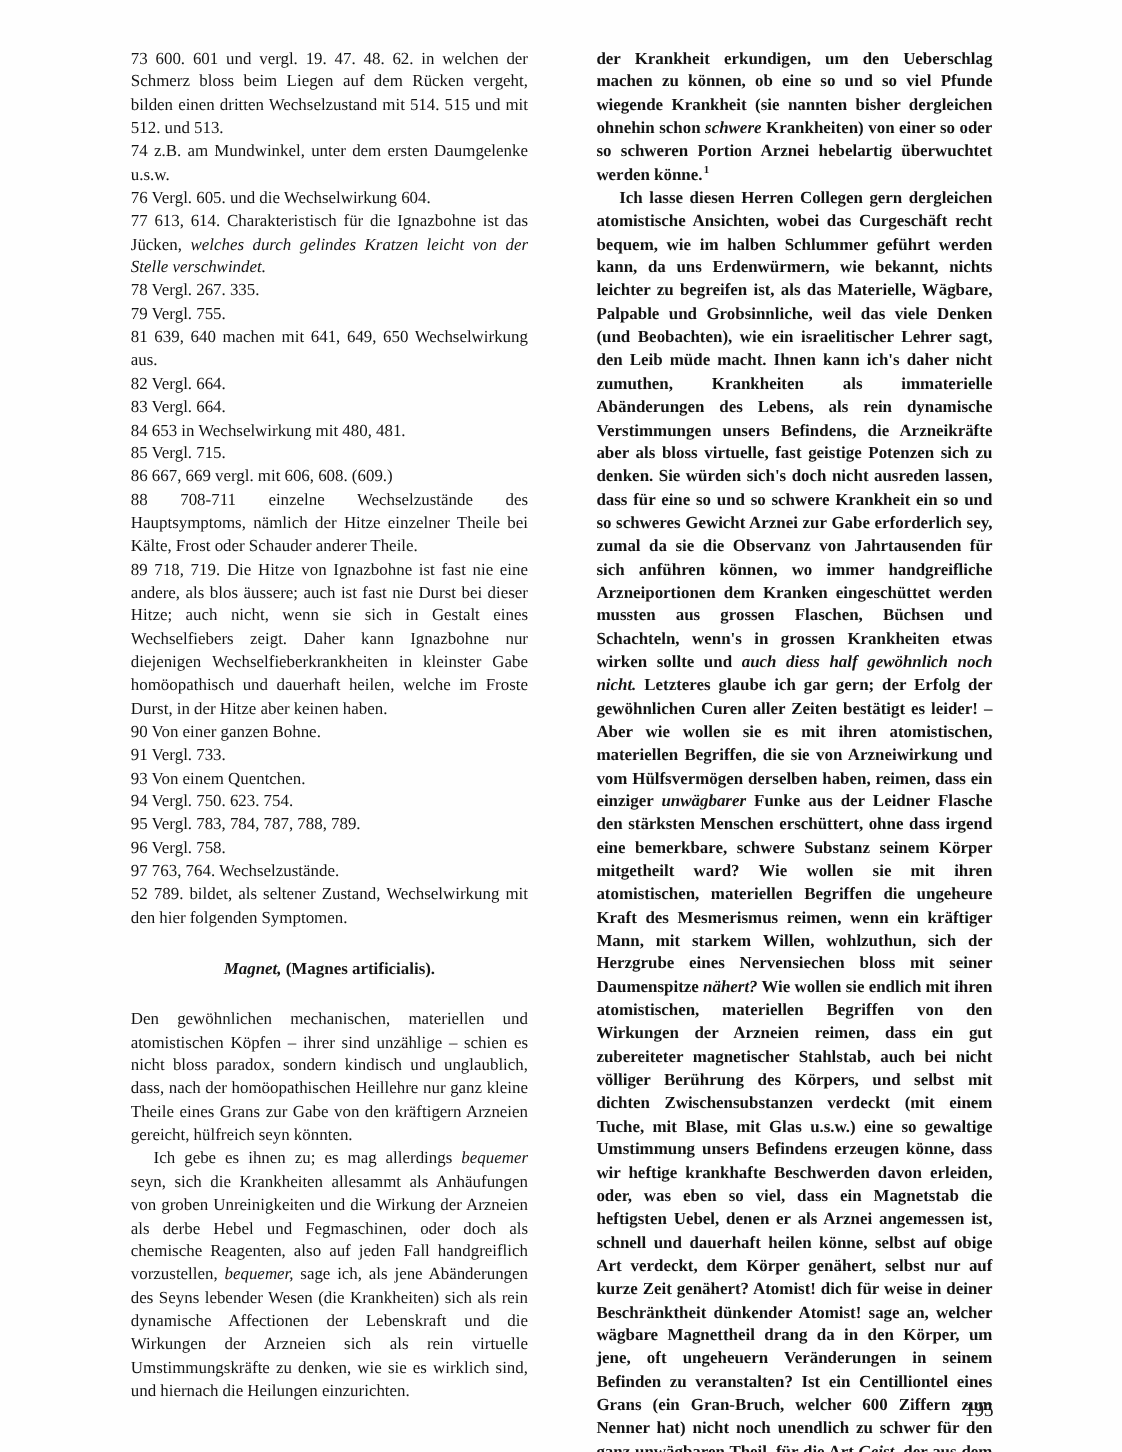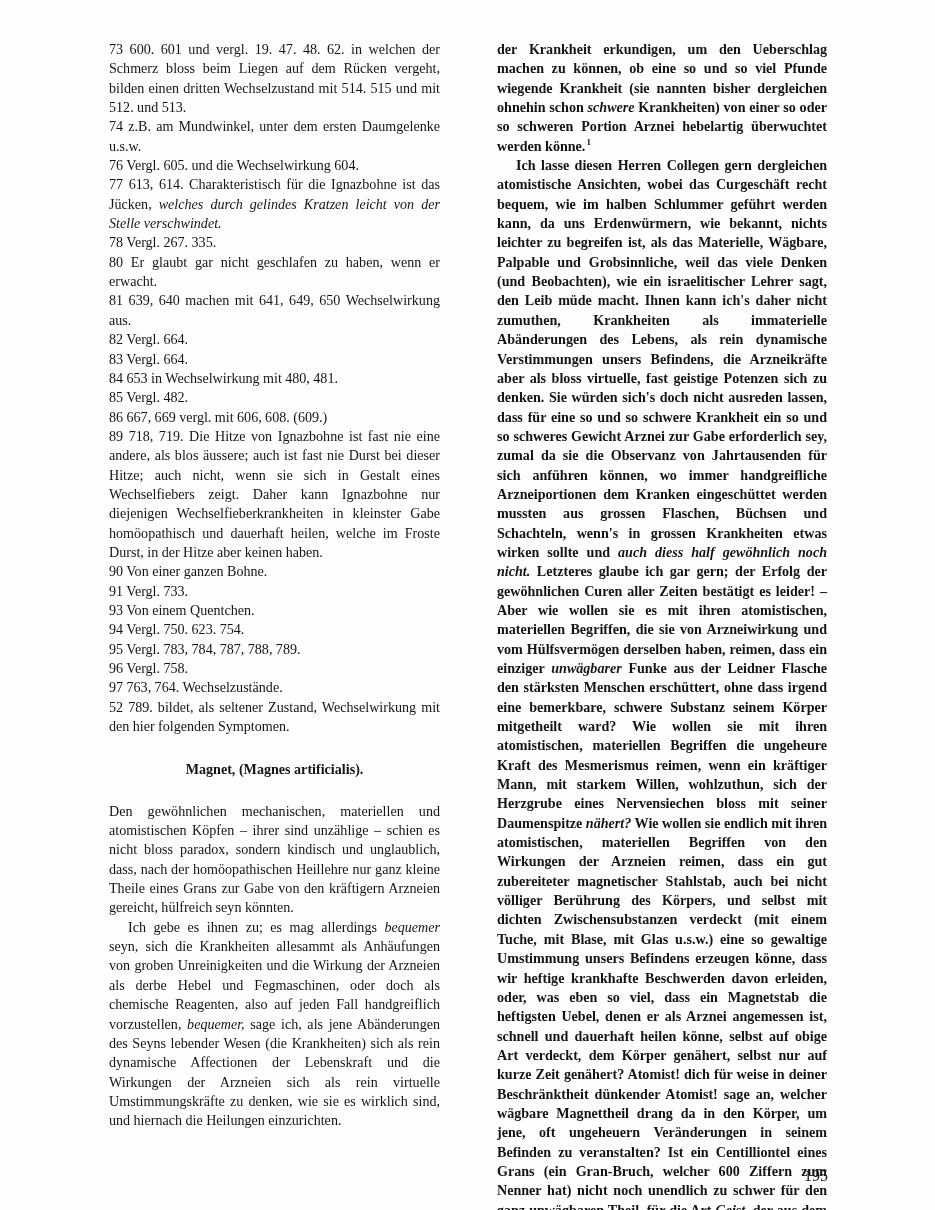--- a/index.html
+++ b/index.html
@@ -52,21 +52,21 @@
 
   .heading {
     margin: 0;
     font-size: 14.1px;
     line-height: 19.35px;
     text-align: center;
     font-weight: bold;
     padding-top: 24px;
     padding-bottom: 22px;
   }
-  .heading .it { }
+  .heading .it { font-style: italic; }
 
   i { font-style: italic; }
 
   sup.fn {
     font-size: 9px;
     vertical-align: super;
     line-height: 0;
     padding-left: 1px;
   }
   .frac {
@@ -103,27 +103,28 @@
 
     <div class="column left">
 
       <p class="noindent">73 600. 601 und vergl. 19. 47. 48. 62. in welchen der Schmerz bloss beim Liegen auf dem Rücken vergeht, bilden einen dritten Wechselzustand mit 514. 515 und mit 512. und 513.</p>
       <p class="noindent">74 z.B. am Mundwinkel, unter dem ersten Daumgelenke u.s.w.</p>
       <p class="noindent">76 Vergl. 605. und die Wechselwirkung 604.</p>
 
       <p class="noindent"><span>77 613, 614. Charakteristisch für die Ignazbohne ist das Jücken, </span><i>welches durch gelindes Kratzen leicht von der Stelle verschwindet.</i></p>
 
       <p class="noindent">78 Vergl. 267. 335.</p>
-      <p class="noindent">80 Er glaubt gar nicht geschlafen zu haben, wenn er erwacht.</p>
+      <p class="noindent">79 Vergl. 755.</p>
       <p class="noindent">81 639, 640 machen mit 641, 649, 650 Wechselwirkung aus.</p>
       <p class="noindent">82 Vergl. 664.</p>
       <p class="noindent">83 Vergl. 664.</p>
       <p class="noindent">84 653 in Wechselwirkung mit 480, 481.</p>
-      <p class="noindent">85 Vergl. 482.</p>
+      <p class="noindent">85 Vergl. 715.</p>
       <p class="noindent">86 667, 669 vergl. mit 606, 608. (609.)</p>
+      <p class="noindent">88 708-711 einzelne Wechselzustände des Hauptsymptoms, nämlich der Hitze einzelner Theile bei Kälte, Frost oder Schauder anderer Theile.</p>
       <p class="noindent">89 718, 719. Die Hitze von Ignazbohne ist fast nie eine andere, als blos äussere; auch ist fast nie Durst bei dieser Hitze; auch nicht, wenn sie sich in Gestalt eines Wechselfiebers zeigt. Daher kann Ignazbohne nur diejenigen Wechselfieberkrankheiten in kleinster Gabe homöopathisch und dauerhaft heilen, welche im Froste Durst, in der Hitze aber keinen haben.</p>
       <p class="noindent">90 Von einer ganzen Bohne.</p>
       <p class="noindent">91 Vergl. 733.</p>
       <p class="noindent">93 Von einem Quentchen.</p>
       <p class="noindent">94 Vergl. 750. 623. 754.</p>
       <p class="noindent">95 Vergl. 783, 784, 787, 788, 789.</p>
       <p class="noindent">96 Vergl. 758.</p>
       <p class="noindent">97 763, 764. Wechselzustände.</p>
       <p class="noindent">52 789. bildet, als seltener Zustand, Wechselwirkung mit den hier folgenden Symptomen.</p>
 

